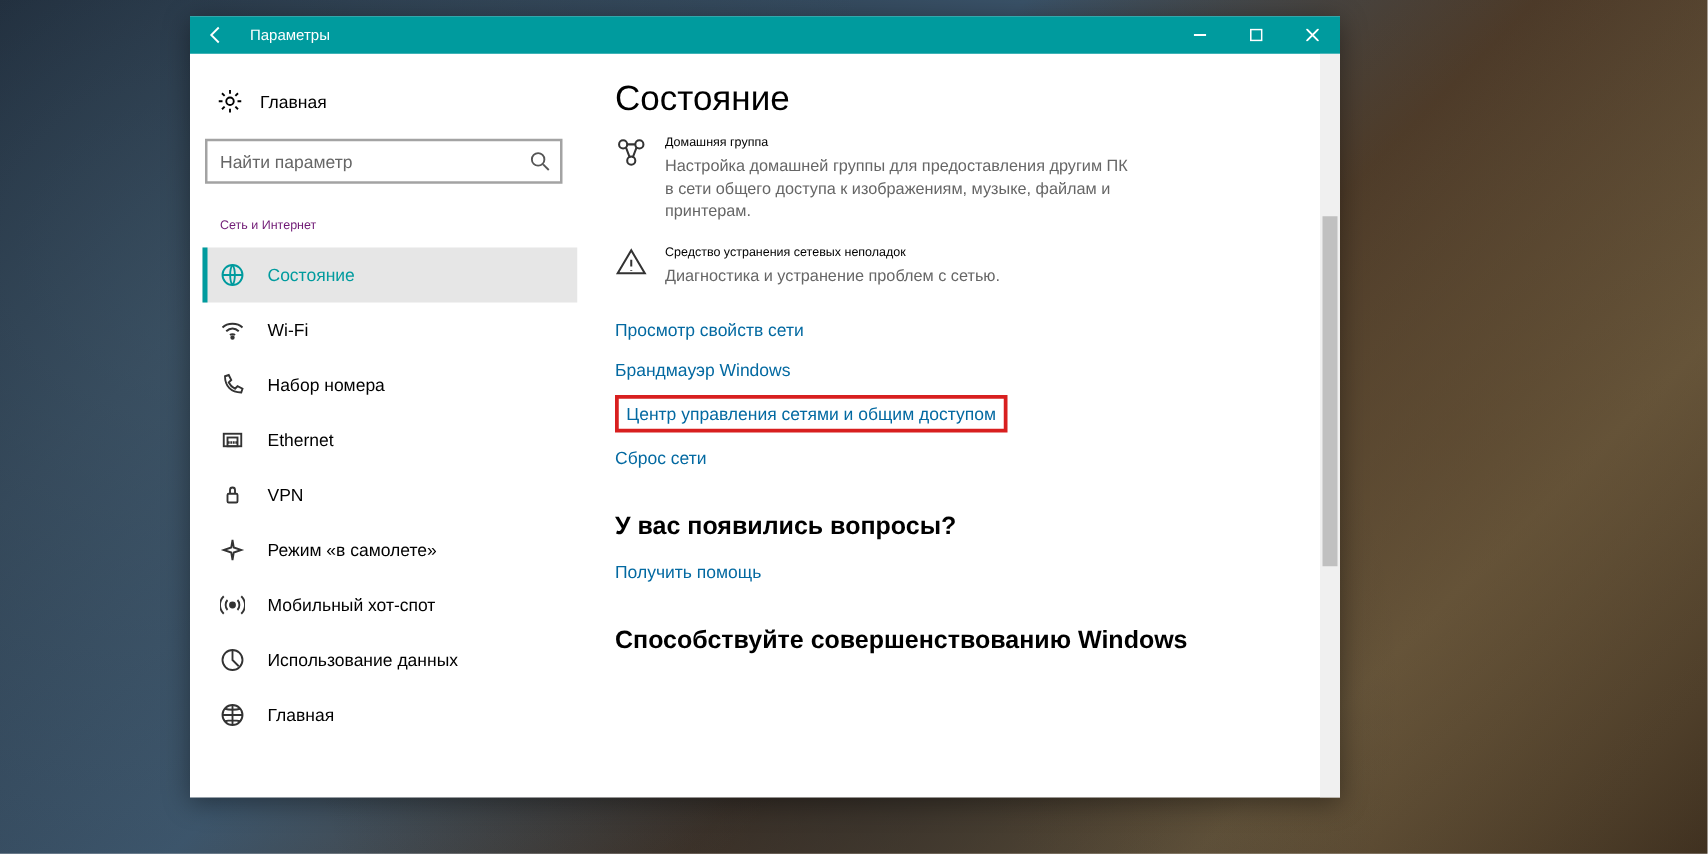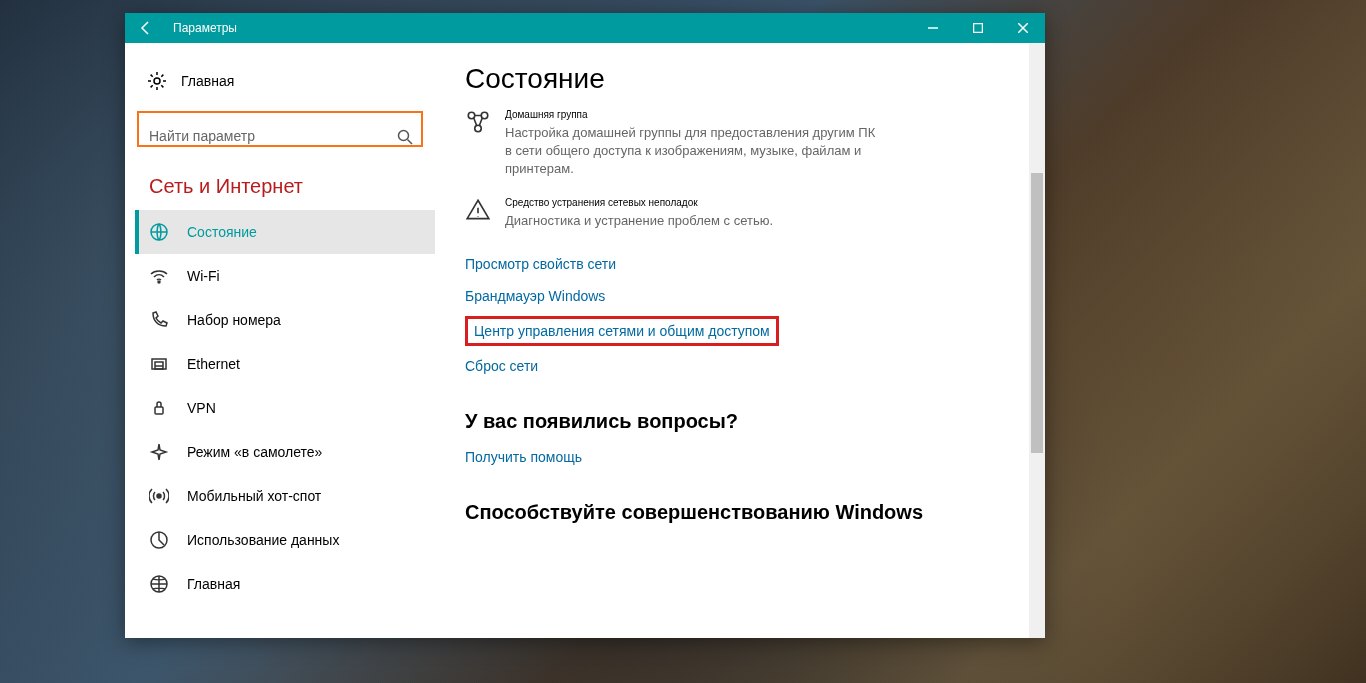--- a/index.html
+++ b/index.html
@@ -1,33 +1,33 @@
 <!DOCTYPE html>
 <html><head>
 <meta charset="utf-8">
 <style>
 body{margin:0;font-family:"Segoe UI",Arial,sans-serif;font-size:14px;color:#000;background:linear-gradient(135deg,#1a2533 0%,#2d3e4f 20%,#3a5268 40%,#4a3828 60%,#6b5a3e 80%,#3d2f1f 100%);width:1366px;height:683px;overflow:hidden;position:relative}
 .bg-texture{position:absolute;inset:0;background:radial-gradient(circle at 15% 40%,rgba(80,110,130,0.4) 0%,transparent 45%),radial-gradient(circle at 85% 50%,rgba(90,70,45,0.5) 0%,transparent 40%),radial-gradient(circle at 50% 80%,rgba(30,35,40,0.6) 0%,transparent 50%)}
-.window{position:absolute;left:125px;top:13px;width:920px;height:625px;background:#fff;box-shadow:0 4px 20px rgba(0,0,0,0.4);display:flex;flex-direction:column}
+.window{position:absolute;left:152px;top:13px;width:920px;height:625px;background:#fff;box-shadow:0 4px 20px rgba(0,0,0,0.4);display:flex;flex-direction:column}
 .titlebar{height:30px;background:#009b9e;display:flex;align-items:center;color:#fff;font-size:12px}
 .back-btn{width:42px;height:30px;display:flex;align-items:center;justify-content:center;cursor:pointer}
 .back-btn svg{width:16px;height:16px}
 .title-text{padding-left:6px}
 .window-controls{margin-left:auto;display:flex}
 .win-ctrl{width:45px;height:30px;display:flex;align-items:center;justify-content:center;cursor:pointer}
 .win-ctrl svg{width:10px;height:10px}
 .content{flex:1;display:flex;overflow:hidden}
 .sidebar{width:300px;padding:20px 0 0 10px;overflow-y:auto}
 .home-row{display:flex;align-items:center;padding:8px 12px;margin-bottom:12px}
 .home-row .icon{width:20px;height:20px;margin-right:14px;display:flex;align-items:center;justify-content:center}
-.search-box{margin:0 12px 22px 2px;height:32px;border:2px solid #f97316;display:flex;align-items:flex-end;padding:0 8px}
+.search-box{margin:0 12px 22px 2px;height:32px;border:2px solid #a3a3a3;display:flex;align-items:center;padding:0 8px}
 .search-input{flex:1;border:none;outline:none;font-size:14px;font-family:inherit;color:#333}
 .search-input::placeholder{color:#666}
 .search-icon{width:16px;height:16px;color:#555}
-.section-header{padding:6px 14px 12px;font-size:20px;color:#b91c1c}
+.section-header{padding:6px 14px 12px;font-size:10px;color:#701a75}
 .nav-item{display:flex;align-items:center;padding:12px 14px;cursor:pointer;position:relative}
 .nav-item.active{background:#e6e6e6}
 .nav-item.active::before{content:"";position:absolute;left:0;top:0;bottom:0;width:4px;background:#009b9e}
 .nav-item .icon{width:20px;height:20px;margin-right:18px;display:flex;align-items:center;justify-content:center;color:#333}
 .nav-item.active .icon,.nav-item.active .label{color:#009b9e}
 .nav-item .label{font-size:14px}
 .main{flex:1;padding:20px 30px 20px 30px;overflow-y:auto;position:relative}
 .scrollbar-track{position:absolute;right:0;top:0;bottom:0;width:16px;background:#f0f0f0}
 .scrollbar-thumb{position:absolute;right:2px;width:12px;top:130px;height:280px;background:#c0c0c0}
 .page-title{font-size:28px;font-weight:400;margin:0 0 14px 0}

